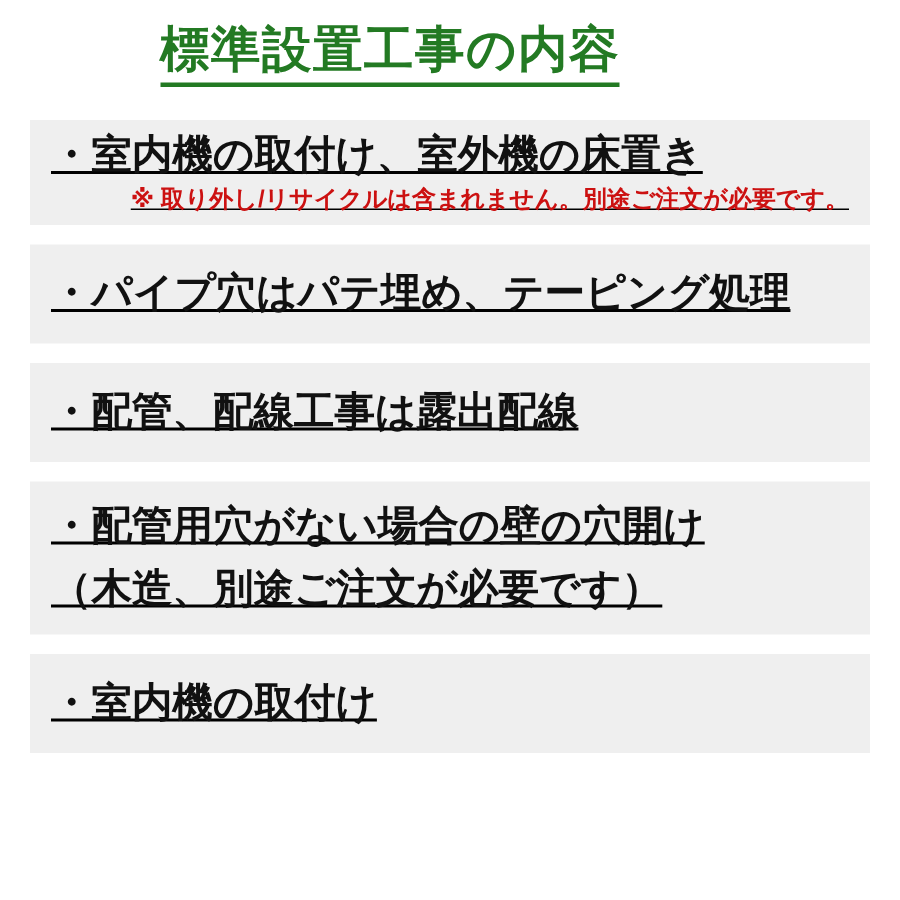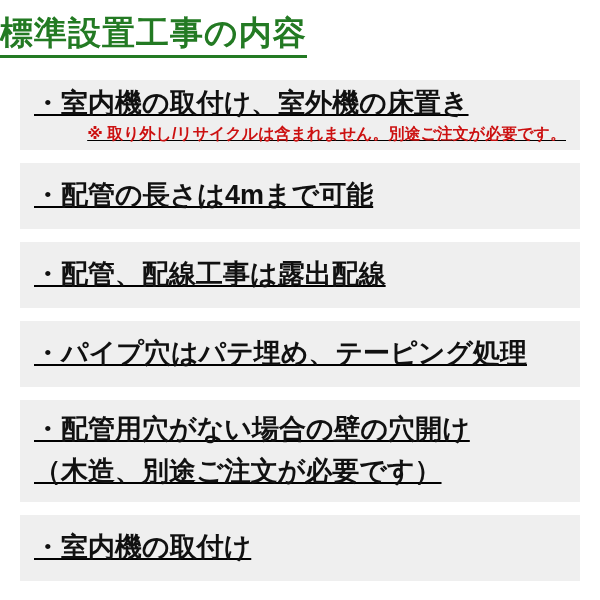--- a/index.html
+++ b/index.html
@@ -13,21 +13,21 @@
     width: 600px;
     height: 600px;
     background: #ffffff;
     overflow: hidden;
   }
   .title-wrap {
     position: absolute;
     top: 14px;
     left: 0;
     width: 520px;
-    text-align: left;
+    text-align: center;
   }
   .title {
     display: inline-block;
     margin: 0;
     font-size: 33px;
     font-weight: bold;
     color: #237a23;
     letter-spacing: 1px;
     border-bottom: 3px solid #237a23;
     padding-bottom: 3px;
@@ -76,30 +76,27 @@
     <h1 class="title">標準設置工事の内容</h1>
   </div>
 
   <div class="list">
 
     <div class="item item--note">
       <div class="line">・室内機の取付け、室外機の床置き</div>
       <div class="note">※ 取り外し/リサイクルは含まれません。別途ご注文が必要です。</div>
     </div>
 
+
     <div class="item">
-      <div class="line">・配管の長さは4mまで可能</div>
+      <div class="line">・パイプ穴はパテ埋め、テーピング処理</div>
     </div>
 
     <div class="item">
       <div class="line">・配管、配線工事は露出配線</div>
-    </div>
-
-    <div class="item">
-      <div class="line">・パイプ穴はパテ埋め、テーピング処理</div>
     </div>
 
     <div class="item item--tall">
       <div class="line">・配管用穴がない場合の壁の穴開け</div>
       <div class="line">（木造、別途ご注文が必要です）</div>
     </div>
 
     <div class="item">
       <div class="line">・室内機の取付け</div>
     </div>

